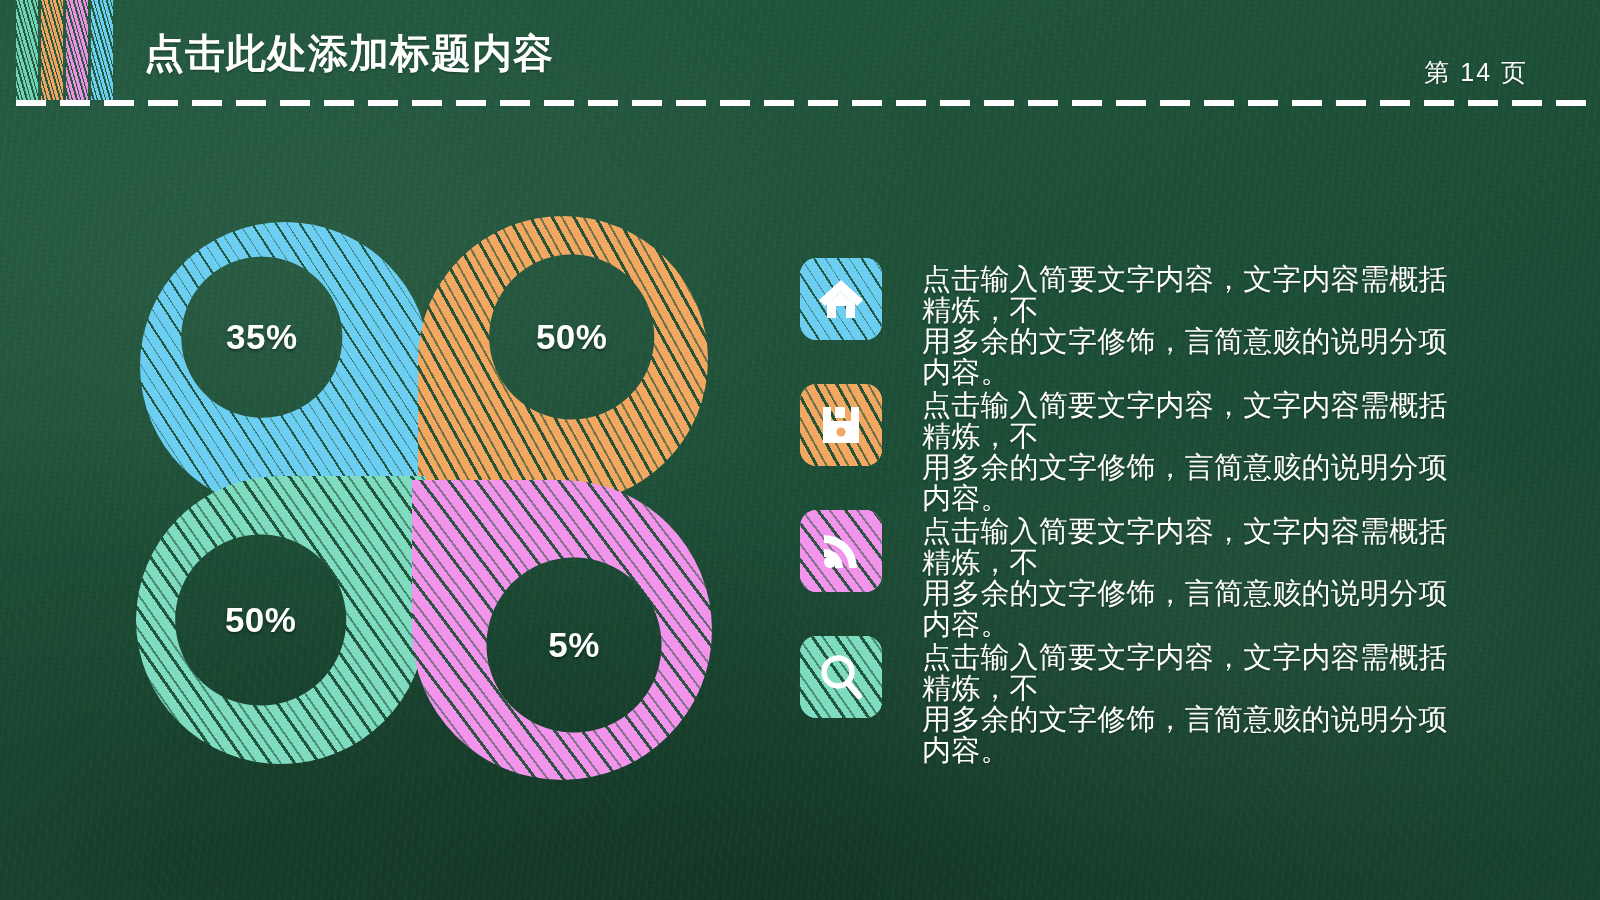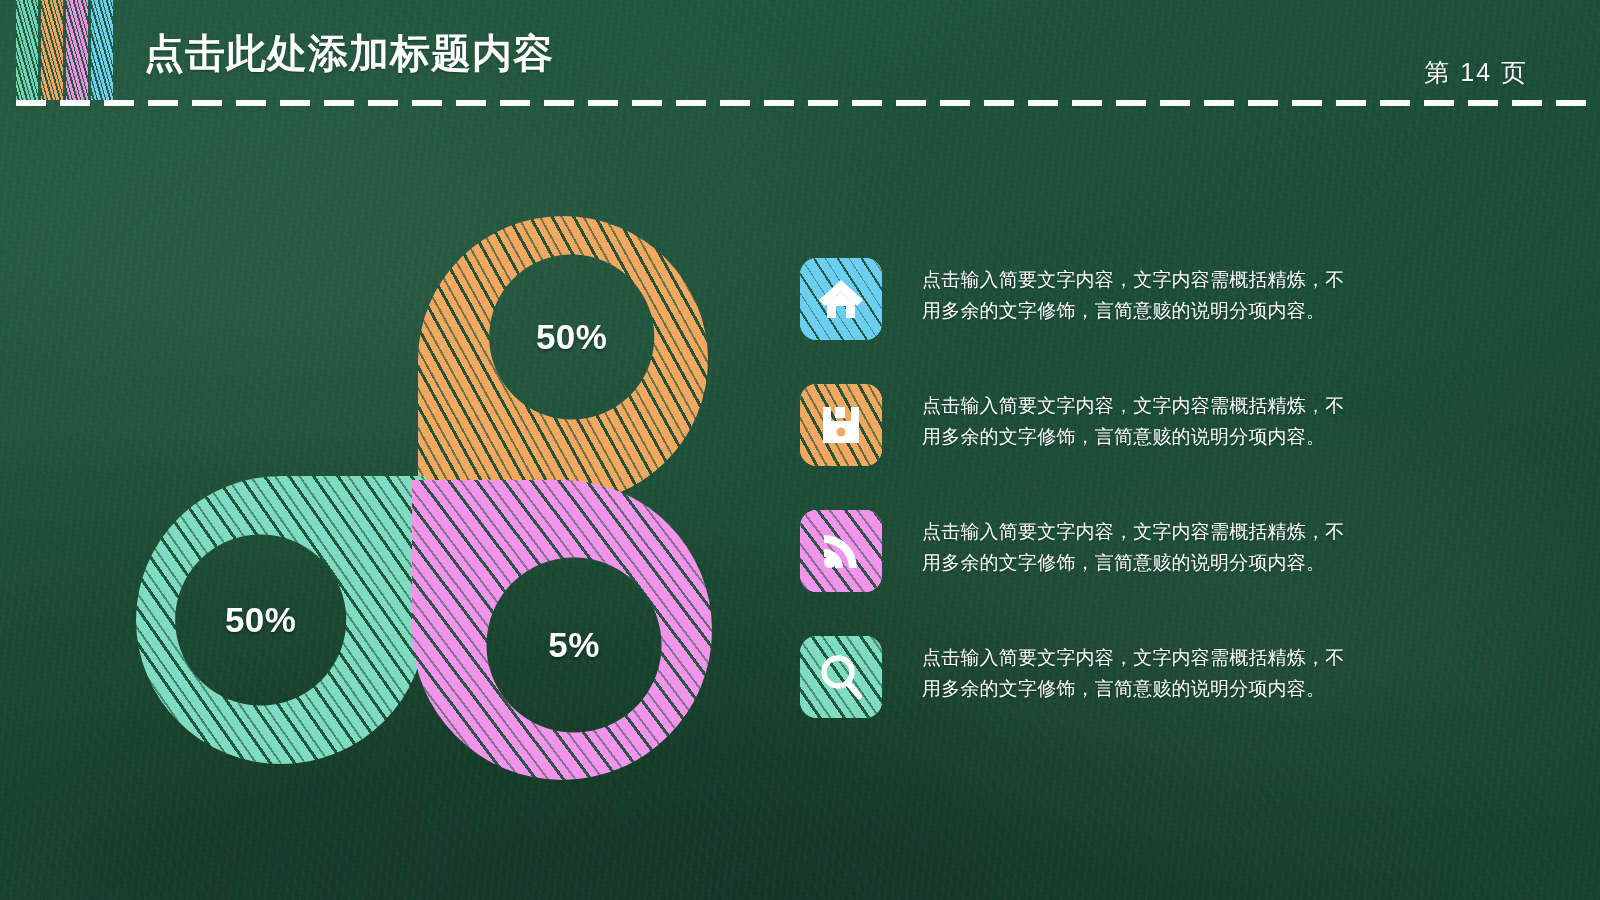--- a/index.html
+++ b/index.html
@@ -106,21 +106,21 @@
   #list{position:absolute;left:800px;top:258px;width:680px;}
   .row{position:absolute;left:0;width:680px;height:84px;}
   .tile{
     position:absolute;left:0;top:0;width:82px;height:82px;border-radius:17px;
     overflow:hidden;
   }
   .tile .fill{position:absolute;inset:-10px;background-repeat:repeat;}
   .tile svg{position:absolute;left:50%;top:50%;transform:translate(-50%,-50%);}
   .row-text{
     position:absolute;left:122px;top:6px;width:545px;
-    color:#ffffff;font-size:19px;line-height:31px;letter-spacing:.2px;
+    color:#ffffff;font-size:29px;line-height:31px;letter-spacing:.2px;
     text-shadow:0 1px 2px rgba(0,0,0,.35);
   }
 </style>
 </head>
 <body>
 
 <div id="board"></div>
 
 <div id="header">
 
@@ -139,20 +139,26 @@
       </span>
   </div>
 
   <div id="title">点击此处添加标题内容</div>
   <div id="page-num">第 14 页</div>
   <div id="divider"></div>
 </div>
 
 <div id="donuts">
 
+  <div class="donut" style="left:0px;top:0px;">
+    <div class="ring sq-br" style="--hx:42%;--hy:40%;--hr:80px;">
+      <b class="hatch-blue"></b>
+    </div>
+    <span class="pct" style="left:42%;top:40%;">35%</span>
+  </div>
 
   <div class="donut" style="left:278px;top:-6px;">
     <div class="ring sq-bl" style="--hx:53%;--hy:42%;--hr:82px;">
       <b class="hatch-orange"></b>
     </div>
     <span class="pct" style="left:53%;top:42%;">50%</span>
   </div>
 
   <div class="donut" style="left:-4px;top:254px;">
     <div class="ring sq-tr" style="--hx:43%;--hy:50%;--hr:85px;">

